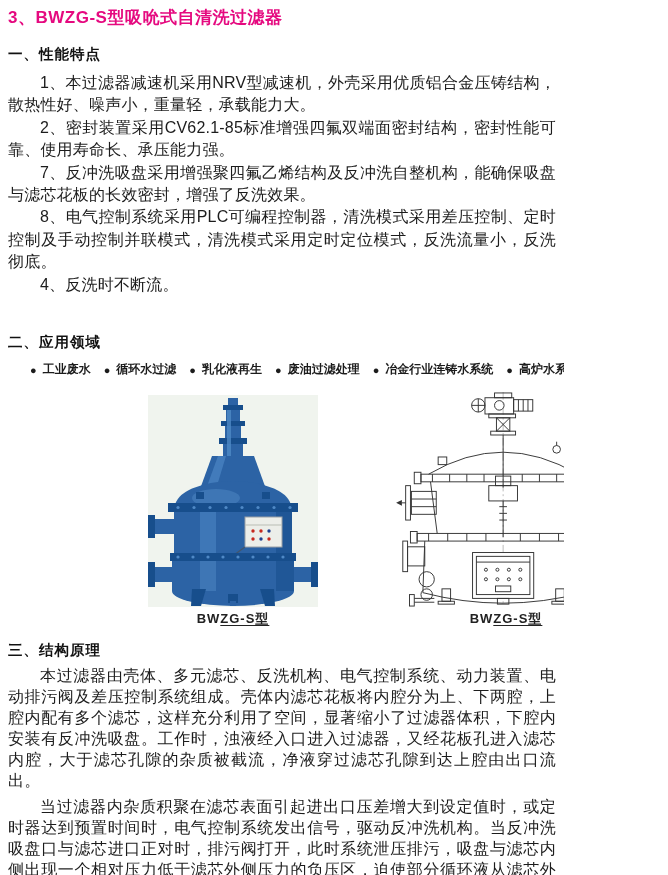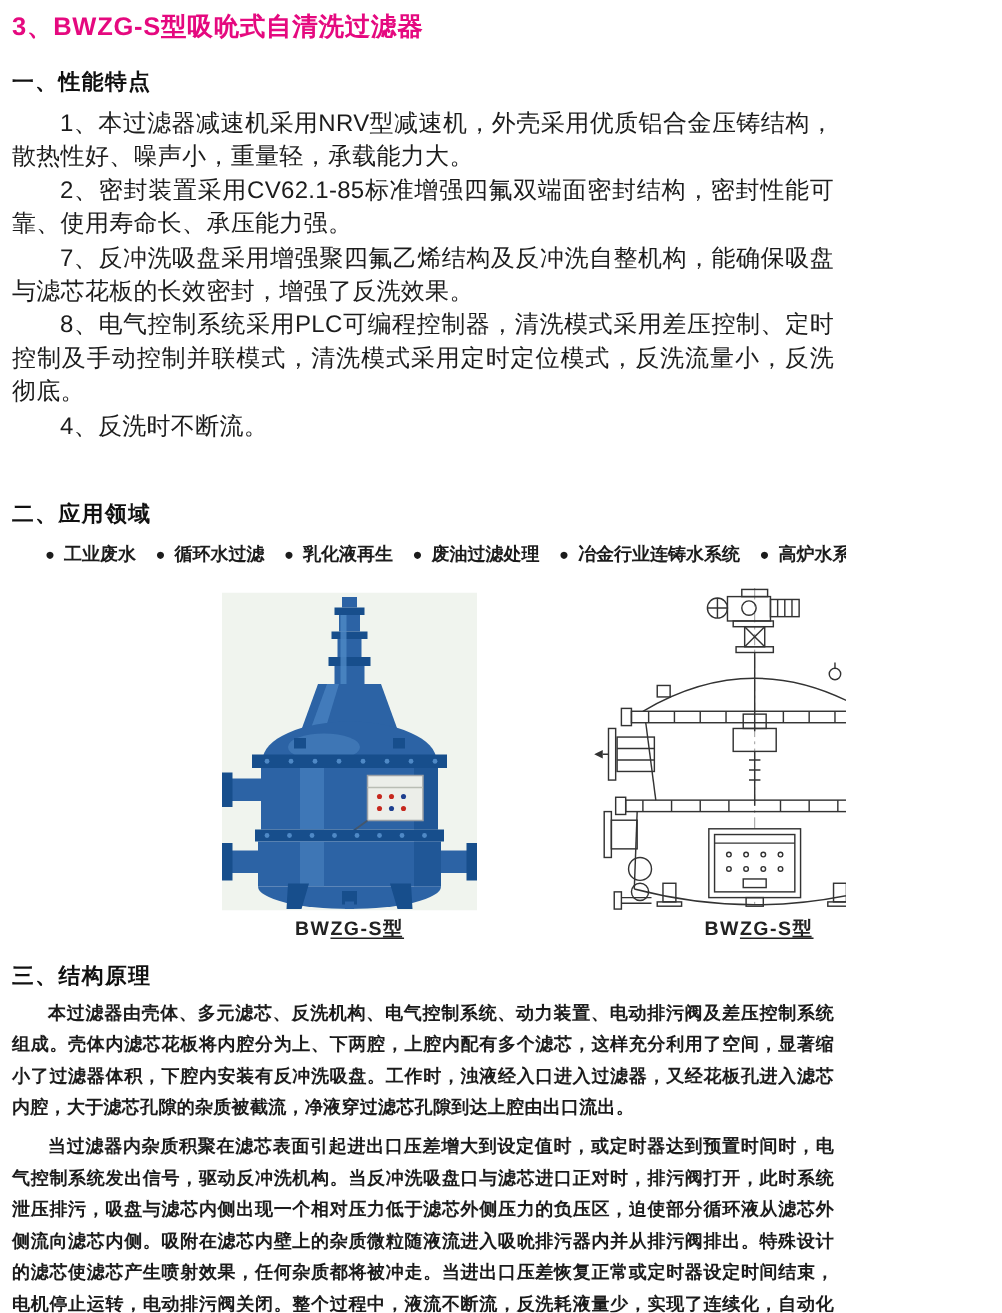--- a/index.html
+++ b/index.html
@@ -61,26 +61,26 @@
     margin-top:3px;
     font-size:13px;
     font-weight:bold;
     letter-spacing:1px;
     color:#222;
   }
   .cap-underline{text-decoration:underline;text-underline-offset:2px;}
   #principle-heading{margin-top:13px;}
   .principle-para{
     margin:5px 0 0 0;
-    font-size:12px;
+    font-size:16px;
     line-height:21px;
     text-indent:2em;
     text-align:justify;
     letter-spacing:0.2px;
-    font-weight:700;
+    font-weight:400;
   }
 </style>
 </head>
 <body>
 
 <div class="page">
 
   <h1 class="doc-title">3、BWZG-S型吸吮式自清洗过滤器</h1>
 
   <section>

